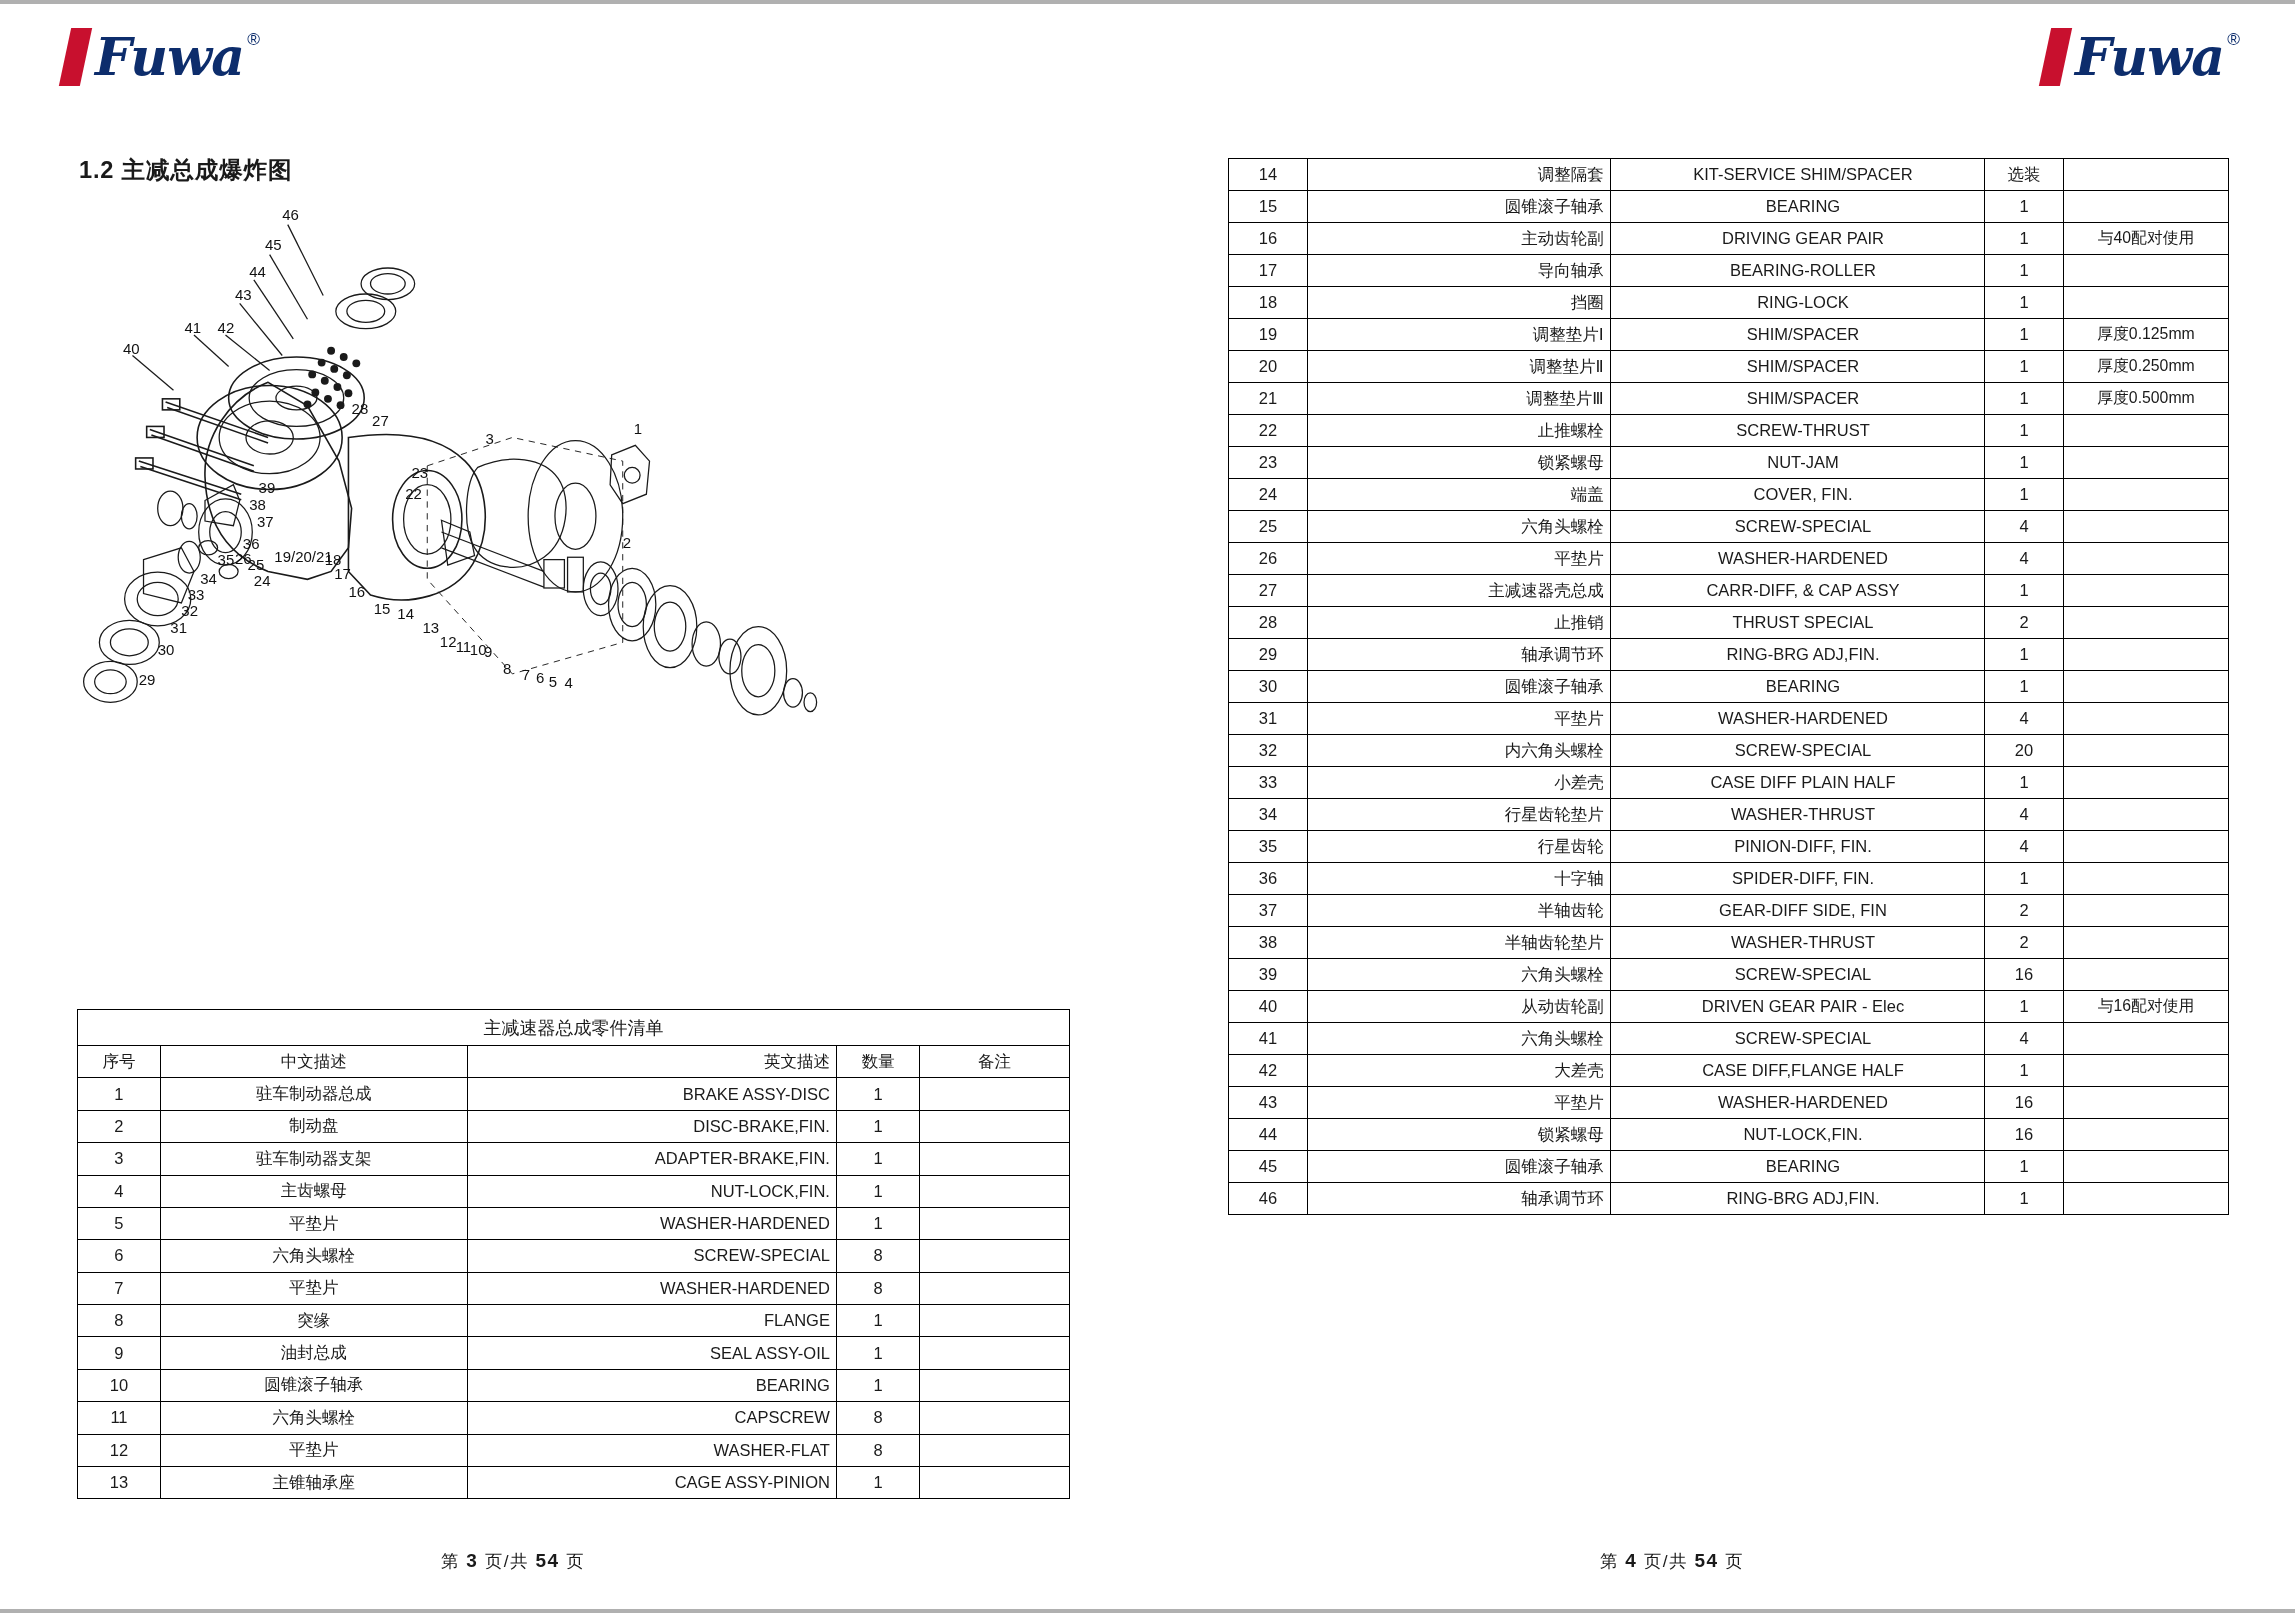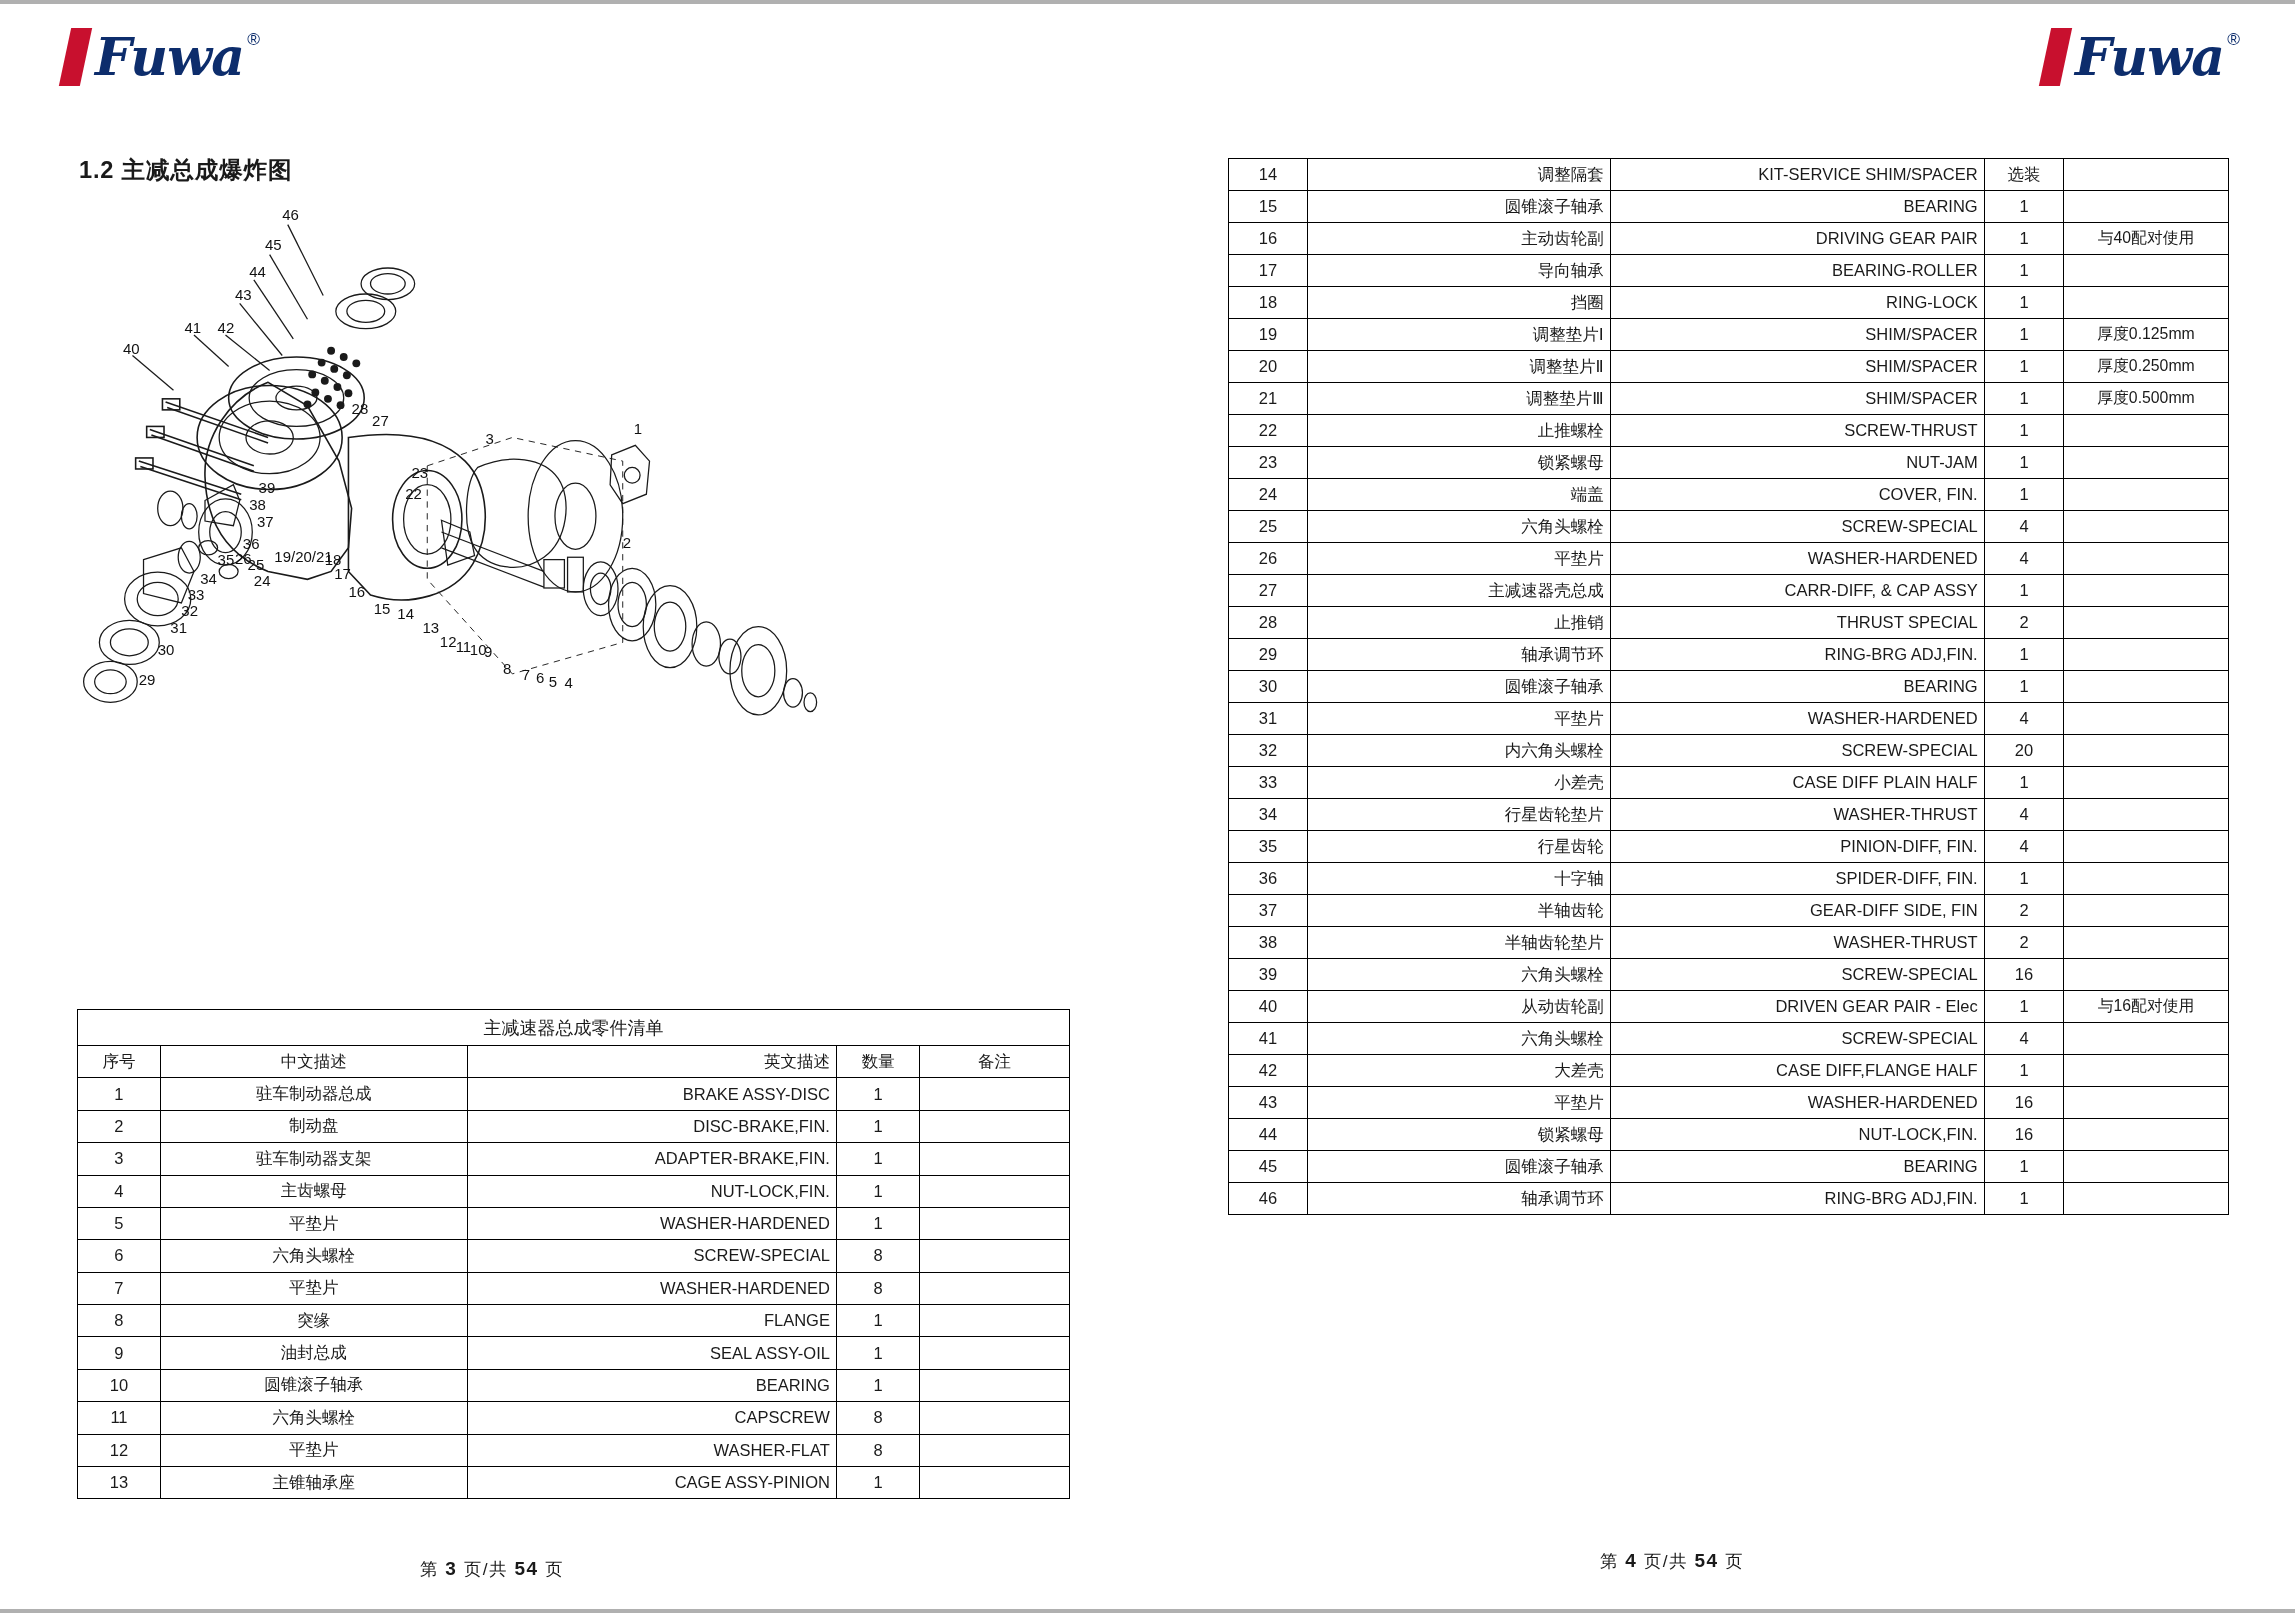--- a/index.html
+++ b/index.html
@@ -102,32 +102,32 @@
     border-collapse: collapse;
     font-size: 16.5px;
   }
   #parts-table-right td {
     border: 0.8px solid #000;
     padding: 3.9px 6.3px;
     height: 32px;
   }
   .r-no { width: 79px; text-align: center; }
   .r-cn { width: 303px; text-align: right; }
-  .r-en { width: 374px; text-align: right; padding-left: 17.3px !important; }
+  .r-en { width: 374px; text-align: center; padding-left: 17.3px !important; }
   .r-qty { width: 79px; text-align: center; }
   .r-rem { width: 165px; text-align: center; font-size: 15.8px; }
 
   
   .footer {
     position: absolute;
     font-size: 17.3px;
     letter-spacing: 1.6px;
   }
   .footer b { font-size: 19px; }
-  #footer-left { left: 420px; top: 1545px; margin-top: 8px; }
+  #footer-left { left: 441px; top: 1545px; }
   #footer-right { left: 1600px; top: 1545px; }
 
   .lbl { font-size: 19px; font-family: "Liberation Sans", sans-serif; fill: #111; }
 </style>
 </head>
 <body>
 
 <div class="page">
 
   <div class="logo" id="logo-left">

